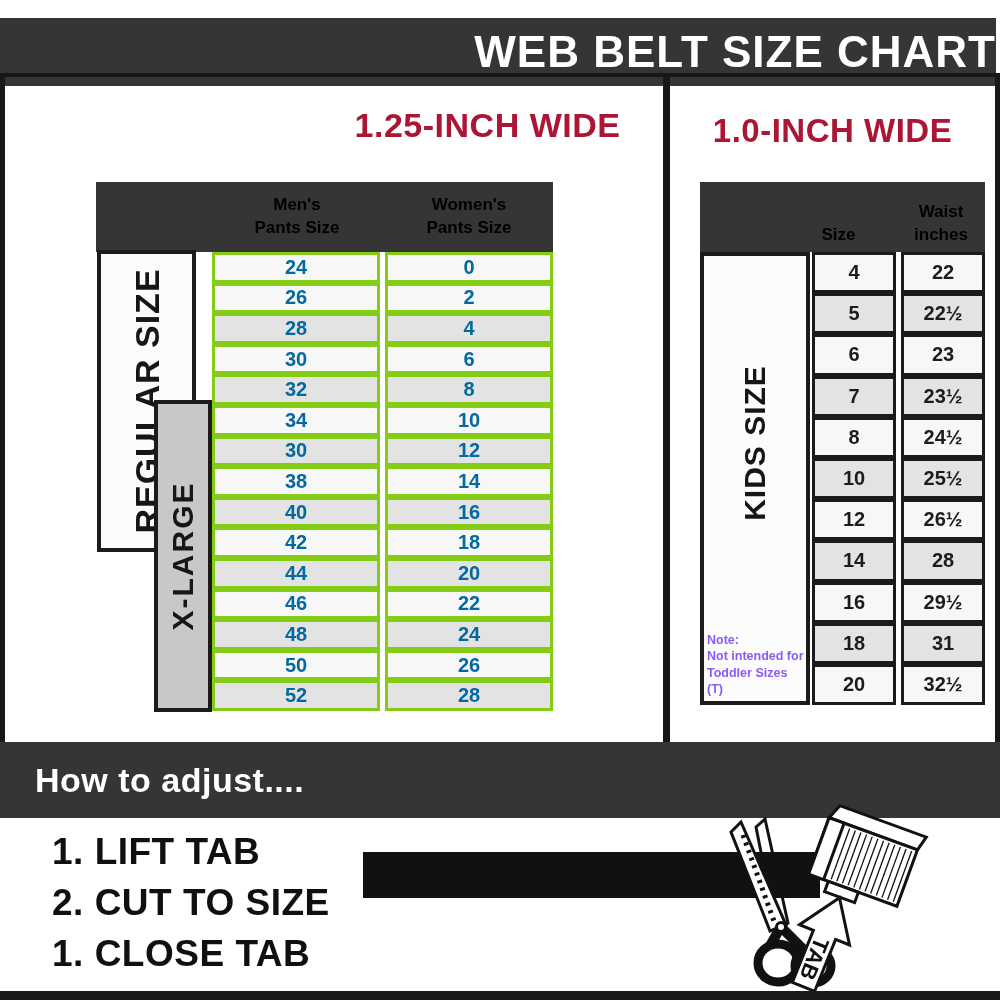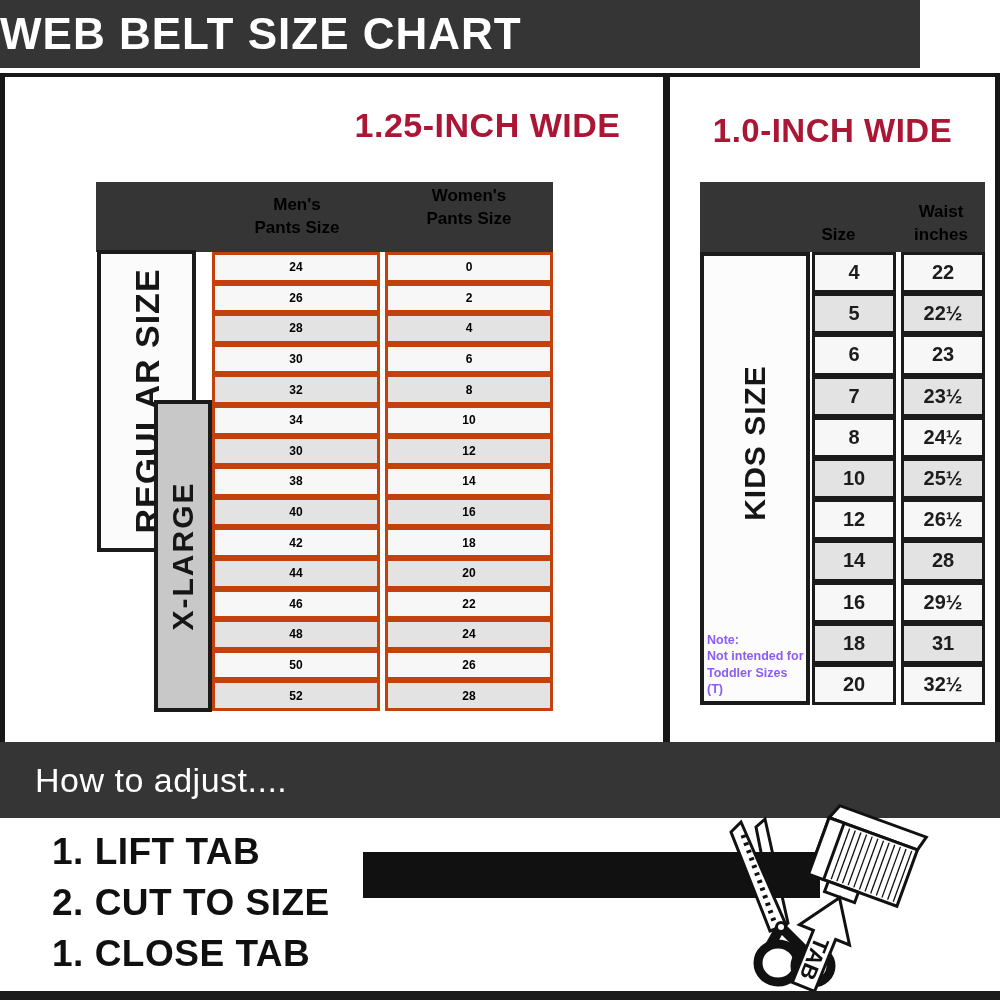--- a/index.html
+++ b/index.html
@@ -6,50 +6,50 @@
   body { background:#888; }
   #page {
     position:relative; width:1000px; height:1000px; margin:0 auto;
     background:#fff; overflow:hidden;
     font-family:"Liberation Sans", sans-serif; color:#1a1a1a;
   }
   .abs { position:absolute; }
   .pre { white-space:pre-line; }
 
   
-  .title-bar { left:0; top:0; width:920px; height:68px; background:#353535;
-    display:flex; align-items:center; justify-content:flex-start; }
+  .title-bar { left:0; top:18px; width:996px; height:68px; background:#353535;
+    display:flex; align-items:center; justify-content:flex-end; }
   .title-bar span { color:#fff; font-weight:bold; font-size:44px; letter-spacing:1px; }
 
   
   .frame-top    { left:0; top:73px; width:1000px; height:4px; background:#171717; }
   .frame-leftb  { left:0; top:73px; width:5px;  height:669px; background:#171717; }
   .frame-rightb { left:995px; top:73px; width:5px; height:669px; background:#171717; }
   .frame-divider{ left:663px; top:73px; width:7px; height:669px; background:#171717; }
 
   
   .red-lbl { text-align:center; font-weight:bold; font-size:34px; color:#AB1635; letter-spacing:0.5px; }
   .lbl-15  { left:20px;  top:106px; width:290px; }
   .lbl-125 { left:335px; top:106px; width:305px; }
   .lbl-10  { left:695px; top:112px; width:275px; font-size:33px; }
 
   
   .athead { left:96px;  top:182px; width:457px; height:70px; background:#353535; }
   .kthead { left:700px; top:182px; width:285px; height:70px; background:#353535; }
   .thead-txt { color:#000000; font-weight:bold; font-size:17px; text-align:center; line-height:1.35; }
   .hdr-mens   { left:212px; top:194px; width:170px; }
-  .hdr-womens { left:385px; top:185px; width:168px; }
+  .hdr-womens { left:385px; top:194px; width:168px; }
   .hdr-size   { left:796px; top:224px; width:85px; }
   .hdr-waist  { left:897px; top:201px; width:88px; }
 
   
   .abody { left:212px; top:252px; width:341px; }
   .arow  { display:flex; gap:5px; height:30.6px; }
-  .acell { border:3px solid #c2410c; background:#f7f7f7; display:flex; align-items:center;
-           justify-content:center; font-size:12px; font-weight:bold; color:#000000; }
+  .acell { border:3px solid #84cc16; background:#f7f7f7; display:flex; align-items:center;
+           justify-content:center; font-size:20px; font-weight:bold; color:#0369a1; }
   .acell.m { width:168px; } .acell.w { width:168px; }
   .arow:nth-child(2n+3) .acell { background:#e3e3e3; }
 
   
   .regular-box { left:97px; top:250px; width:99px; height:302px; background:#fbfbfb;
                  border:4px solid #1b1b1b; z-index:2; }
   .xlarge-box  { left:154px; top:400px; width:58px; height:312px; background:#c8c8c8;
                  border:4px solid #1b1b1b; z-index:3; }
   .vtext { position:absolute; top:50%; left:50%;
            transform:translate(-50%,-50%) rotate(-90deg);
@@ -68,21 +68,21 @@
   .kbody { left:812px; top:252px; width:173px; }
   .krow  { display:flex; gap:5px; height:41.2px; }
   .kcell { border:3px solid #1b1b1b; background:#f7f7f7; display:flex; align-items:center;
            justify-content:center; font-size:20px; font-weight:bold; color:#1c1c1c; }
   .kcell.s { width:84px; } .kcell.w { width:84px; }
   .krow:nth-child(even) .kcell { background:#e3e3e3; }
 
   
   .howto-bar { left:0; top:742px; width:1000px; height:76px; background:#353535;
                display:flex; align-items:center; }
-  .howto-bar span { color:#fff; font-weight:normal; font-size:34px; margin-left:35px; letter-spacing:0.5px; }
+  .howto-bar span { color:#fff; font-weight:bold; font-size:34px; margin-left:35px; letter-spacing:0.5px; }
   .steps { left:52px; top:826px; }
   .step  { height:51px; display:flex; align-items:center; font-size:37px; font-weight:bold;
            color:#101010; letter-spacing:0.5px; }
   .bottom-bar { left:0; top:991px; width:1000px; height:9px; background:#1b1b1b; }
   .belt-svg { left:358px; top:778px; }
 </style>
 </head>
 <body>
 
 <div id="page">

